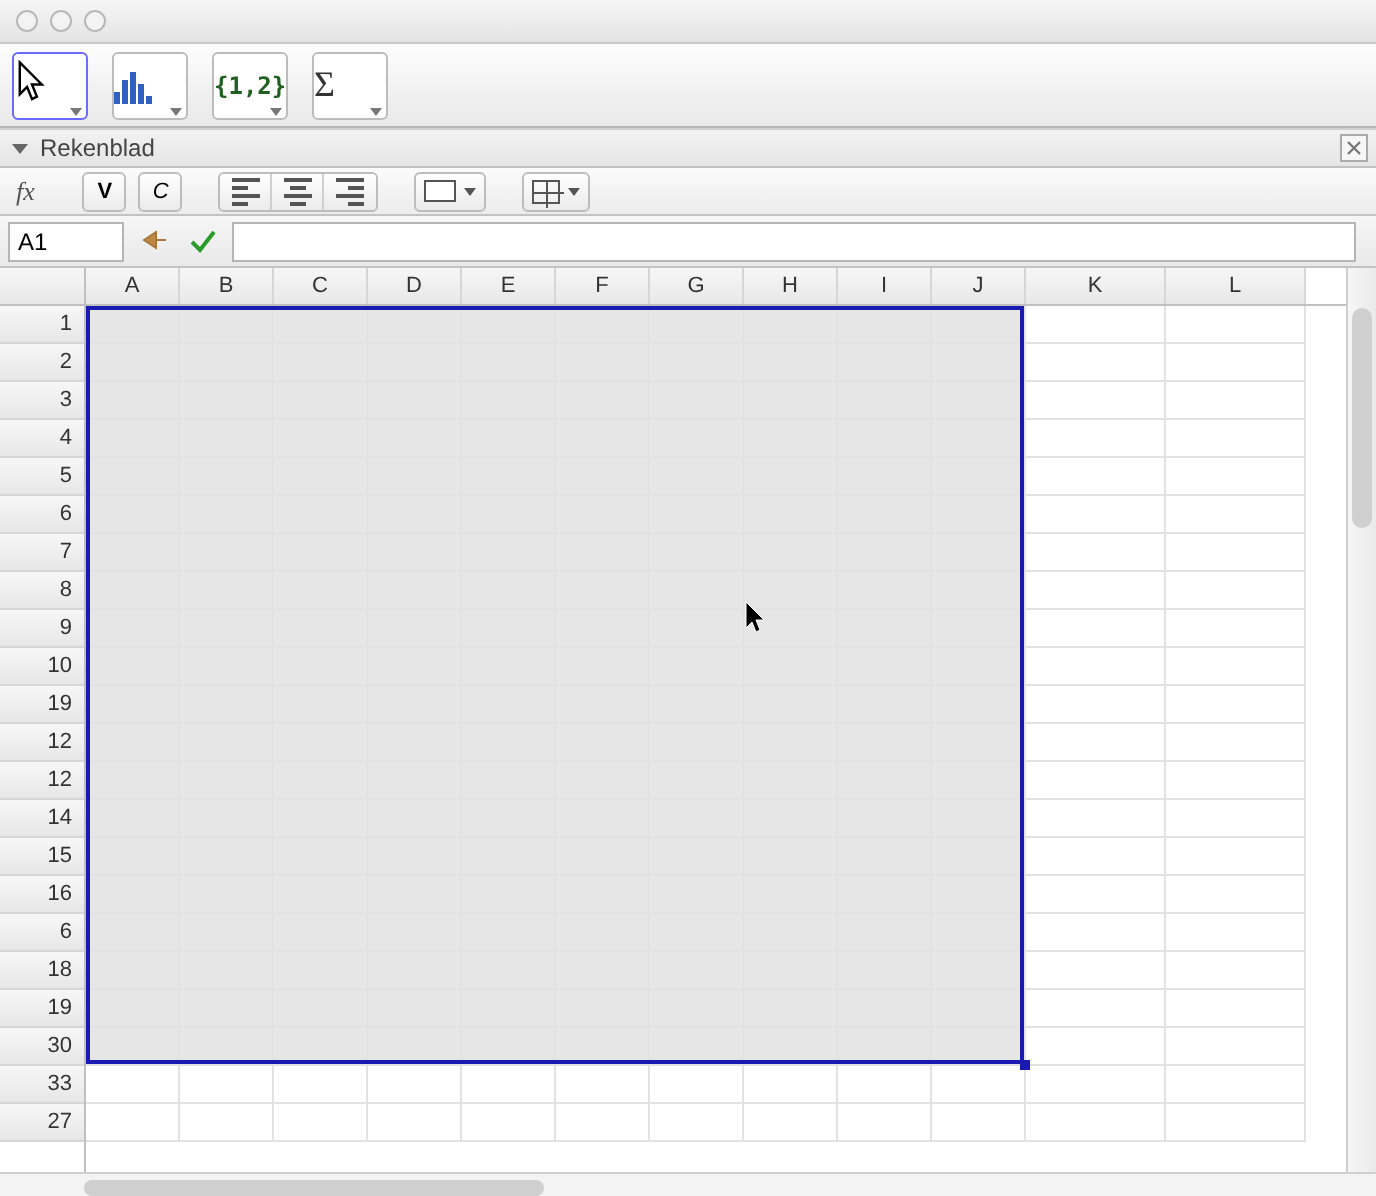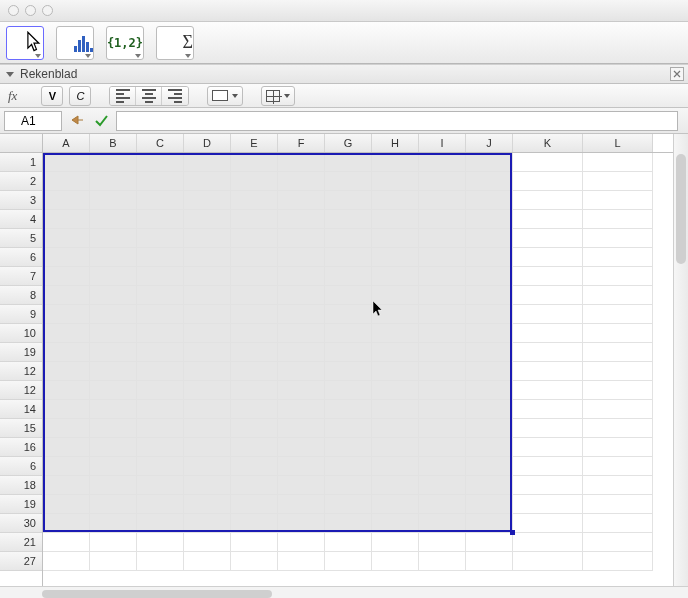--- a/index.html
+++ b/index.html
@@ -47,21 +47,21 @@
     padding-left: 6px;
     gap: 12px;
   }
   .tool-btn {
     width: 38px; height: 34px;
     background: #fff;
     border: 1px solid #bcbcbc;
     border-radius: 3px;
     display: flex;
     align-items: center;
-    justify-content: flex-end;
+    justify-content: flex-start;
     position: relative;
   }
   .tool-btn .drop {
     position: absolute;
     right: 2px;
     bottom: 1px;
     width: 0; height: 0;
     border-left: 3px solid transparent;
     border-right: 3px solid transparent;
     border-top: 4px solid #777;
@@ -158,21 +158,21 @@
     display: flex;
     align-items: center;
     padding-left: 4px;
     gap: 6px;
   }
   .cellref {
     width: 58px;
     height: 20px;
     border: 1px solid #b5b5b5;
     background: #fff;
-    padding: 2px 16px;
+    padding: 2px 4px;
     font-size: 12px;
   }
   .icon-btn {
     width: 18px; height: 18px;
     display: flex; align-items: center; justify-content: center;
   }
   .formula-input {
     flex: 1;
     height: 20px;
     border: 1px solid #b5b5b5;
@@ -422,21 +422,21 @@
           <div class="rowhdr">19</div>
           <div class="rowhdr">12</div>
           <div class="rowhdr">12</div>
           <div class="rowhdr">14</div>
           <div class="rowhdr">15</div>
           <div class="rowhdr">16</div>
           <div class="rowhdr">6</div>
           <div class="rowhdr">18</div>
           <div class="rowhdr">19</div>
           <div class="rowhdr">30</div>
-          <div class="rowhdr">21</div>
+          <div class="rowhdr">33</div>
           <div class="rowhdr">27</div>
         </div>
     </div>
     <div class="grid">
       <div class="colhdrs" id="colhdrs">
           <div class="colhdr">A</div>
           <div class="colhdr">B</div>
           <div class="colhdr">C</div>
           <div class="colhdr">D</div>
           <div class="colhdr">E</div>

